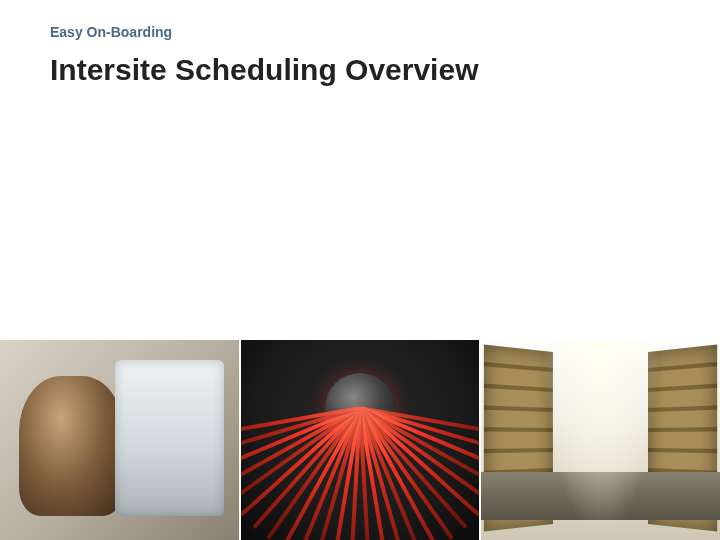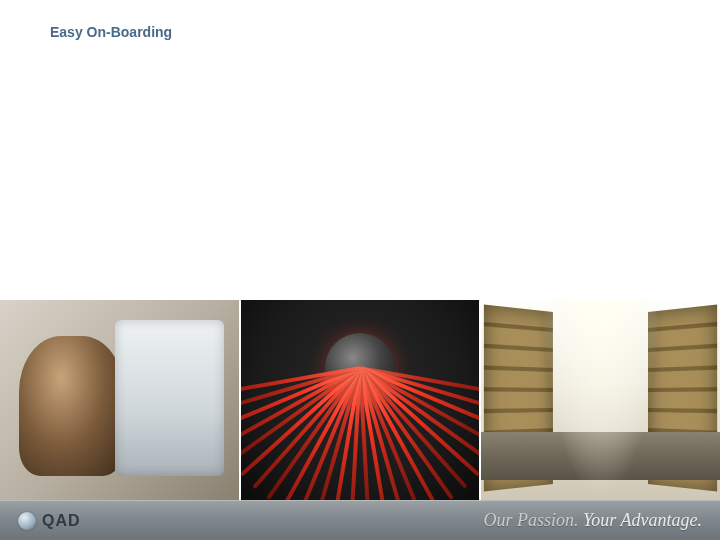--- a/index.html
+++ b/index.html
@@ -178,20 +178,21 @@
     color: #c7ced2;
   }
 </style>
 </head>
 <body>
 
 <div class="slide">
 
   <div class="header-area">
     <div class="kicker">Easy On-Boarding</div>
+    <h1 class="title">Intersite Scheduling Overview</h1>
   </div>
 
   <div class="spacer"></div>
 
   <div class="image-row">
     <div class="img-panel panel-people" aria-label="Two colleagues reviewing data on a monitor">
       <div class="monitor-grid"></div>
     </div>
     <div class="img-panel panel-cables" aria-label="Bundle of red network cables">
       <div class="cable-core"></div>
@@ -223,23 +224,14 @@
         <div class="cable" style="background: linear-gradient(rgb(255, 106, 80) 0%, rgb(224, 48, 32) 40%, rgb(122, 20, 10) 100%); transform: translateX(-50%) rotate(80deg); filter: brightness(0.97);"></div>
       </div>
     <div class="img-panel panel-warehouse" aria-label="Warehouse aisle with stacked boxes">
       <div class="rack left"></div>
       <div class="rack right"></div>
       <div class="wh-floor"></div>
       <div class="wh-light"></div>
     </div>
   </div>
 
-  <div class="footer">
-    <div class="brand">
-      <div class="brand-mark"></div>
-      <div class="brand-text">QAD</div>
-    </div>
-    <div class="tagline">
-      <span class="muted">Our Passion.</span><span> Your Advantage.</span>
-    </div>
-  </div>
 
 </div>
 
 </body></html>

